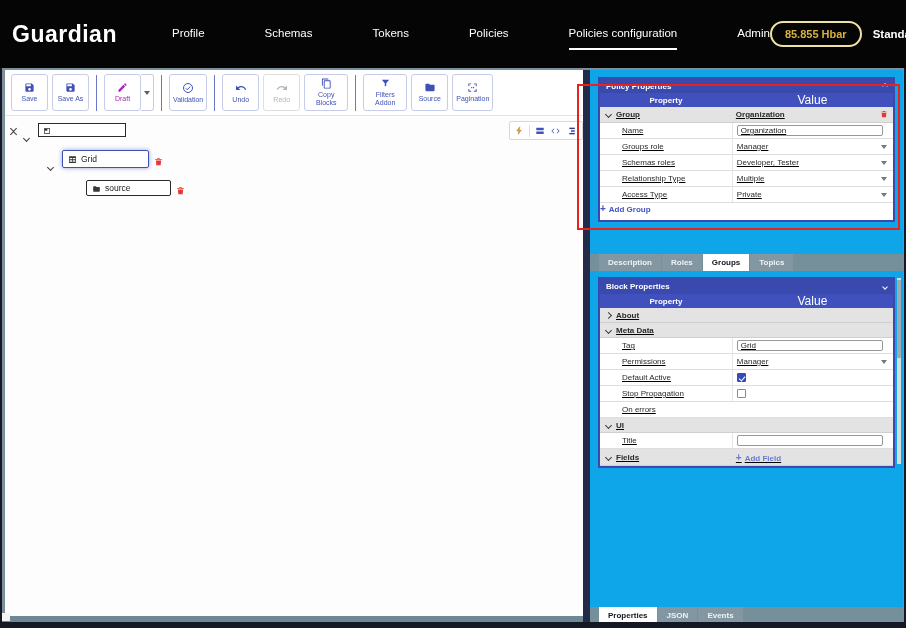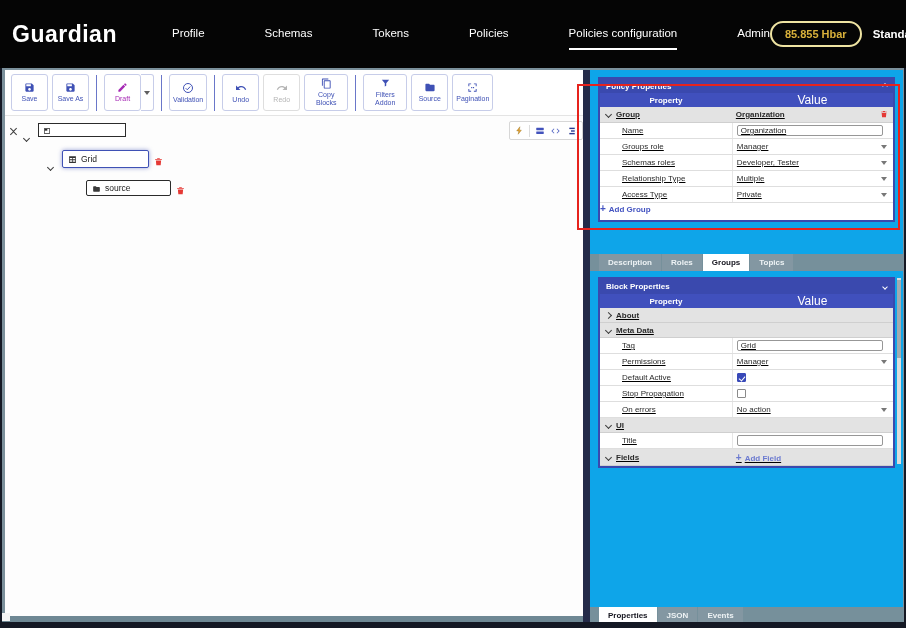--- a/index.html
+++ b/index.html
@@ -432,24 +432,20 @@
             </span>
         </div>
         <div class="prow h16">
           <span class="pcell indent">Stop Propagation</span>
           <span class="vcell">
               <span class="checkbox"></span>
             </span>
         </div>
         <div class="prow h16">
           <span class="pcell indent">On errors</span>
-          <span class="vcell">
-              <span>No action</span>
-              <span class="tri-down"></span>
-            </span>
         </div>
         <div class="prow group h15">
           <span class="pcell">
               <span class="chev down"></span>
             <span class="bold">UI</span>
             </span>
           <span class="vcell"></span>
         </div>
         <div class="prow h16">
           <span class="pcell indent">Title</span>

